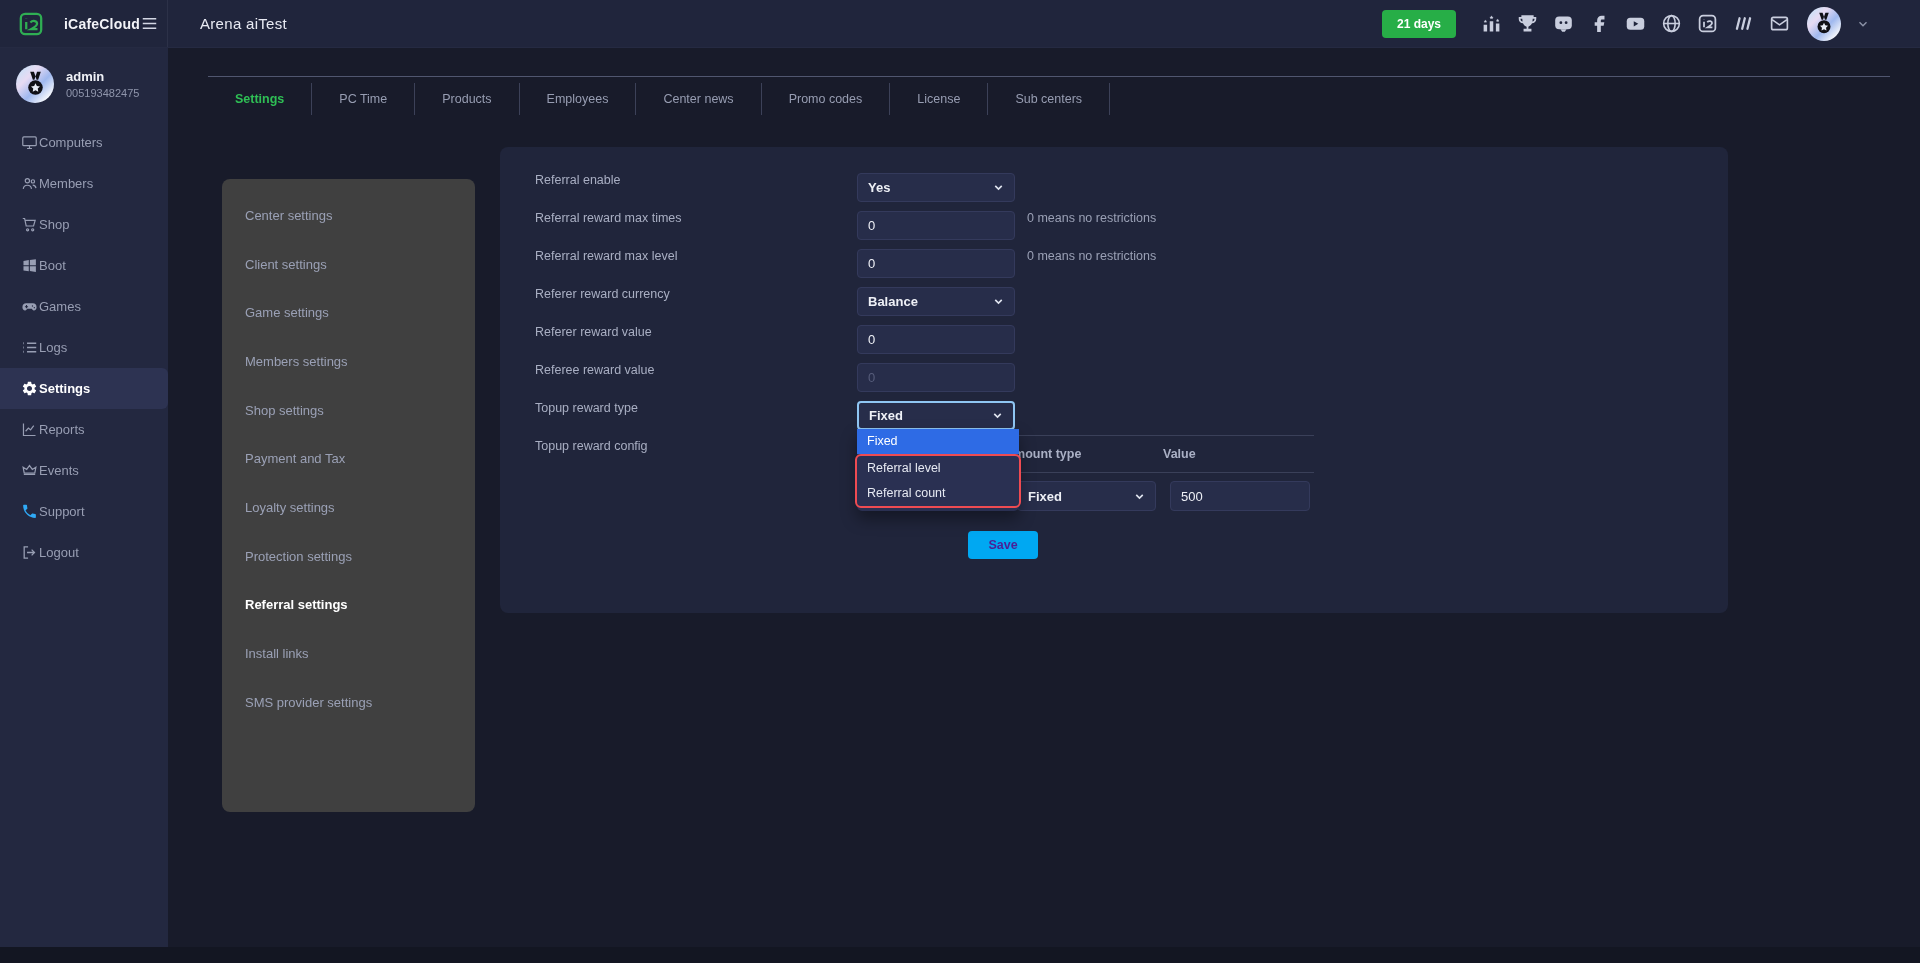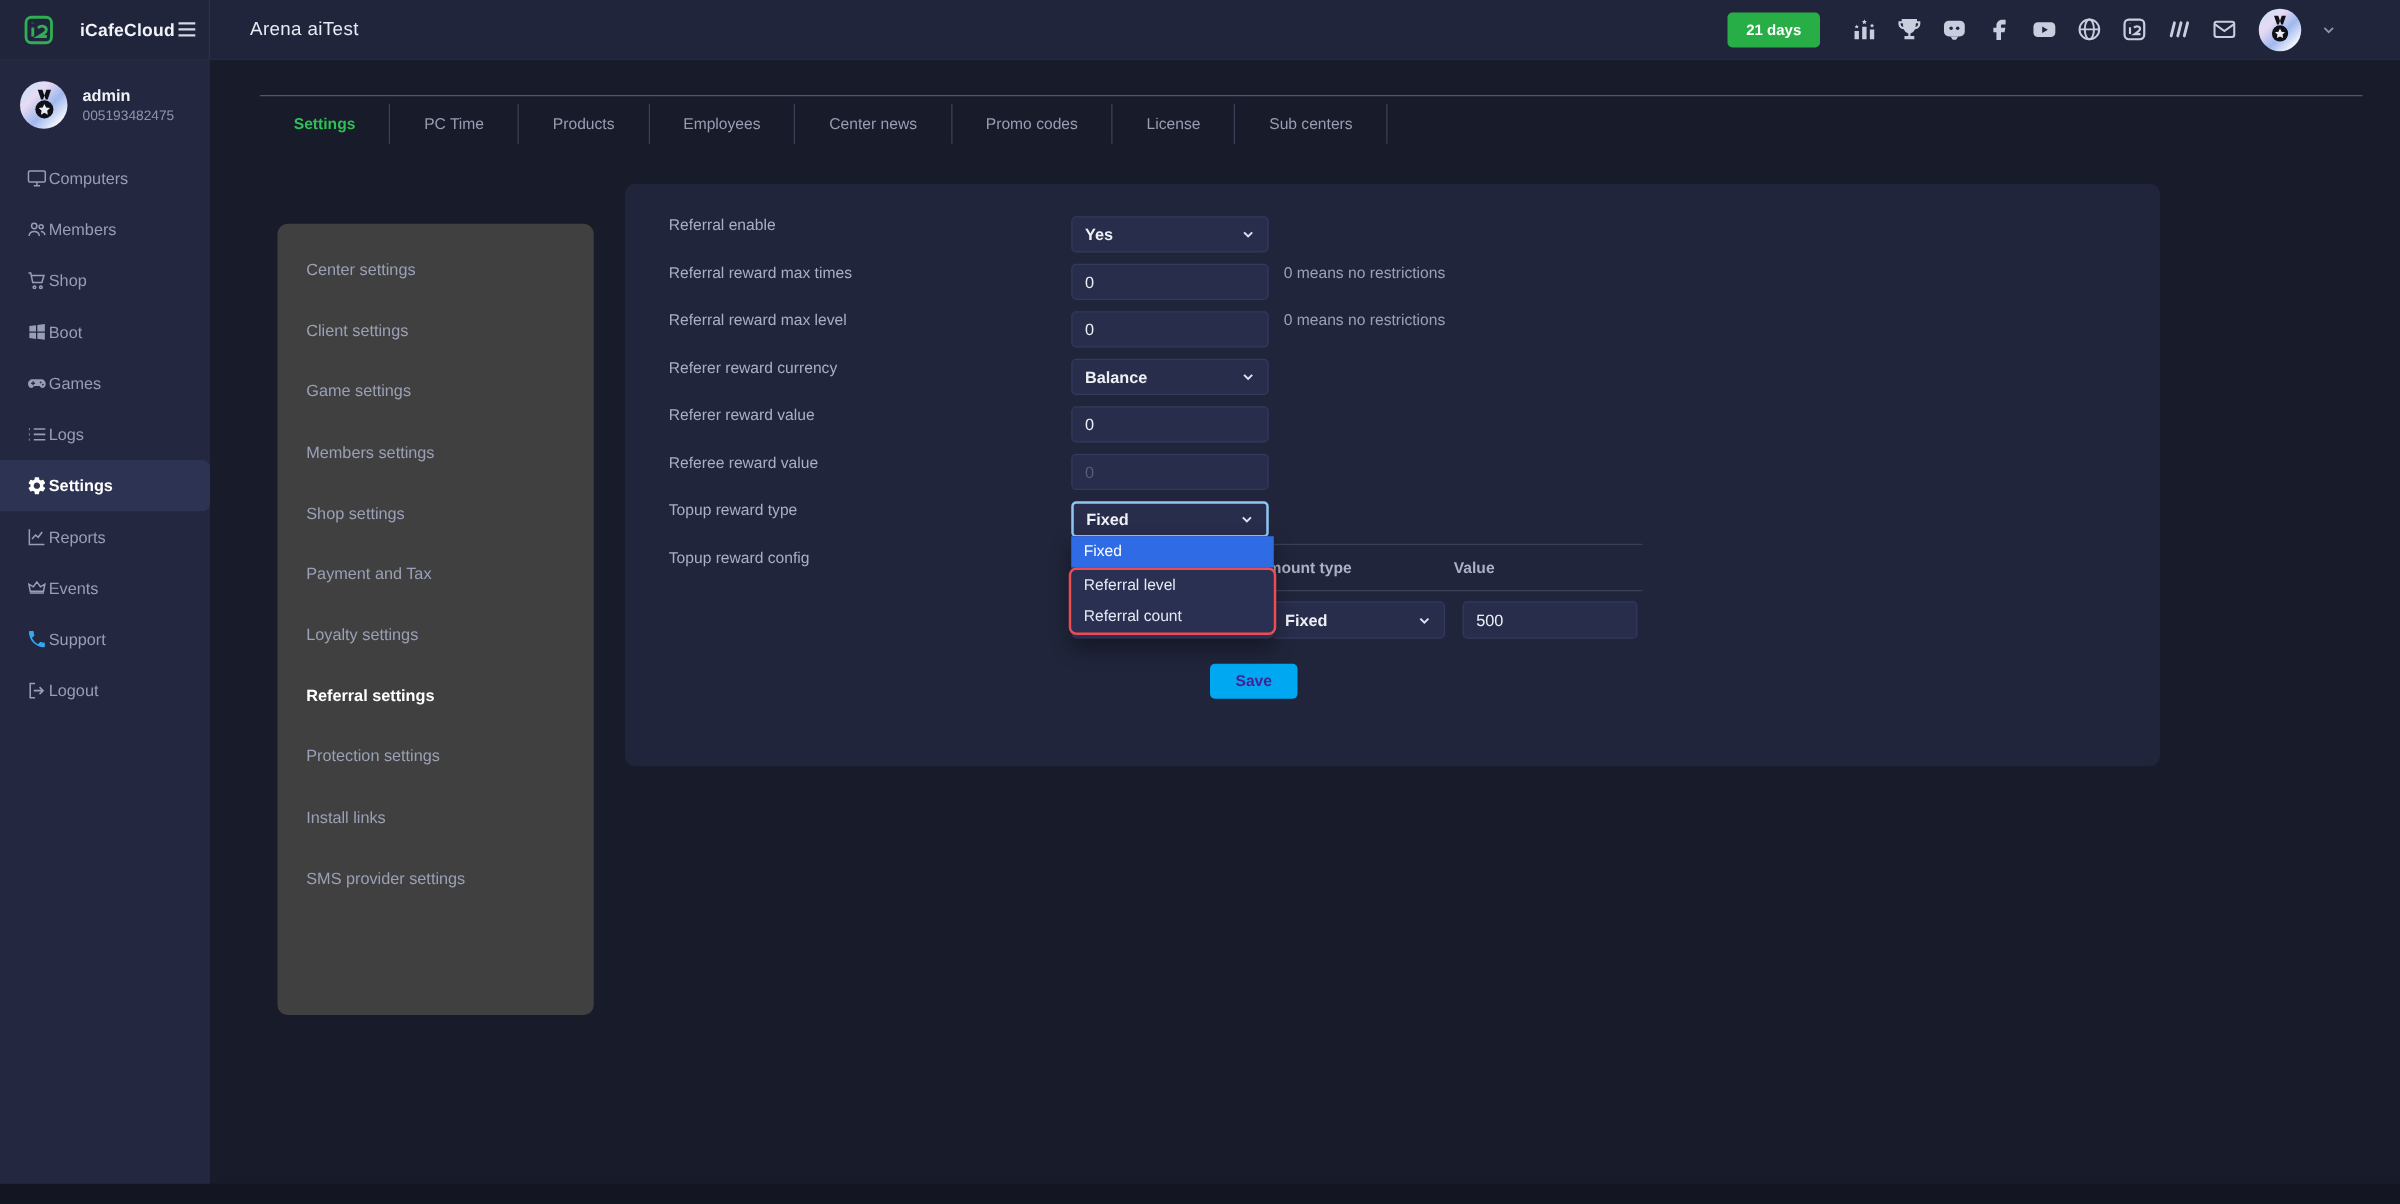--- a/index.html
+++ b/index.html
@@ -302,22 +302,22 @@
   </nav>
 
   <section class="settings-panel">
     <div class="sm-item">Center settings</div>
     <div class="sm-item">Client settings</div>
     <div class="sm-item">Game settings</div>
     <div class="sm-item">Members settings</div>
     <div class="sm-item">Shop settings</div>
     <div class="sm-item">Payment and Tax</div>
     <div class="sm-item">Loyalty settings</div>
+    <div class="sm-item">Protection settings</div>
     <div class="sm-item active">Referral settings</div>
-    <div class="sm-item">Protection settings</div>
     <div class="sm-item">Install links</div>
     <div class="sm-item">SMS provider settings</div>
   </section>
 
   <section class="form-panel">
 
     <div class="form-row">
       <span class="f-label">Referral enable</span>
       <div class="select control">
         <span>Yes</span>

